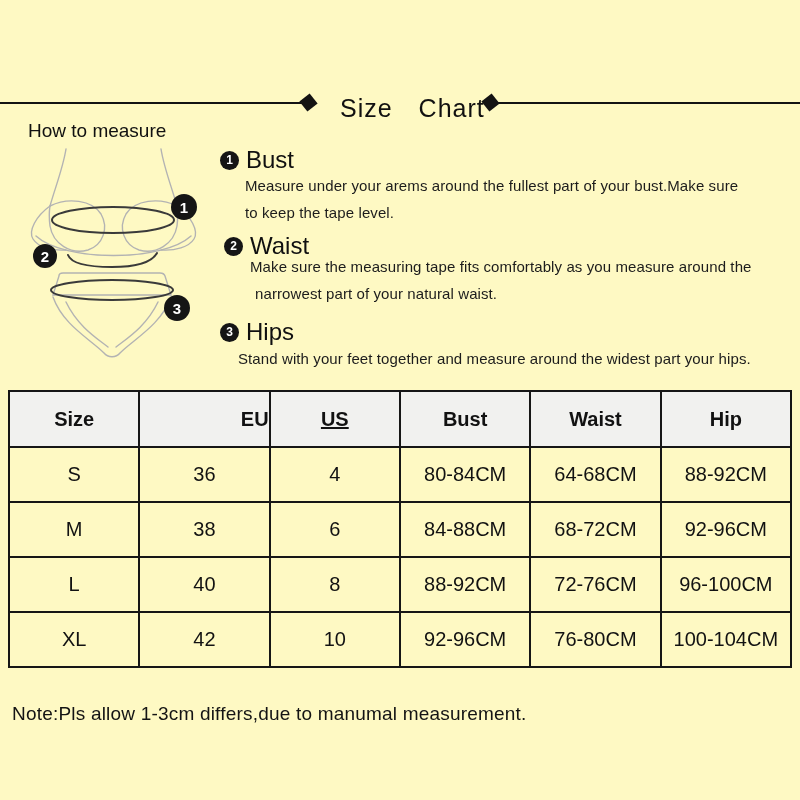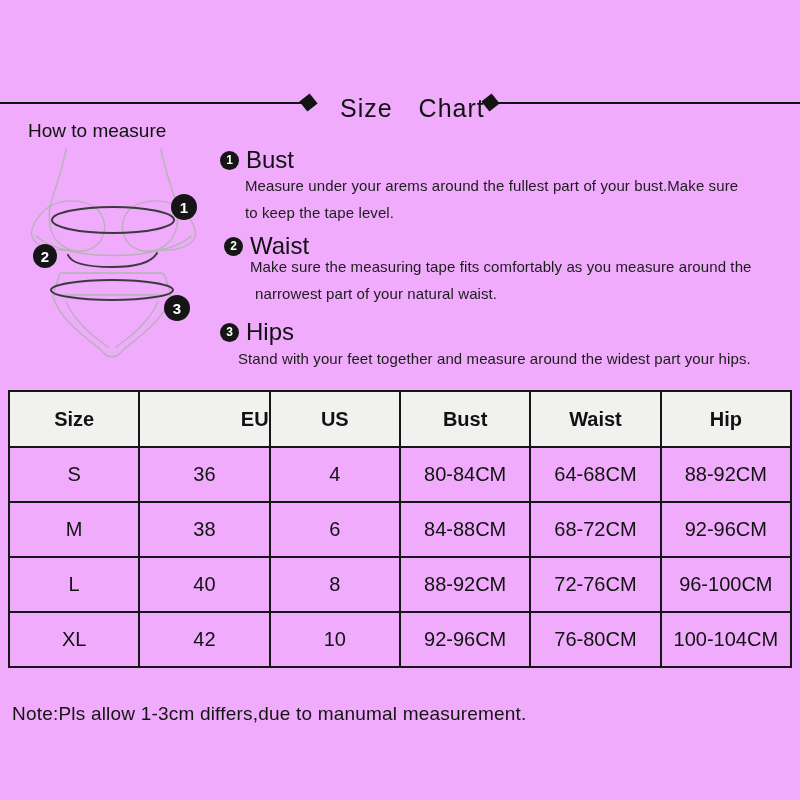--- a/index.html
+++ b/index.html
@@ -1,19 +1,19 @@
 <!DOCTYPE html>
 <html><head>
 <meta charset="utf-8">
 <style>
   * { margin:0; padding:0; box-sizing:border-box; }
   html,body { background:#ffffff; }
   body { font-family:"Liberation Sans", sans-serif; color:#141414; }
   .canvas {
-    position:relative; width:800px; height:800px; background:#f0abfc;
+    position:relative; width:800px; height:800px; background:#fef9c3;
     overflow:hidden; margin:0 auto;
   }
 
   
   .header-row { position:absolute; left:0; top:88px; width:800px; height:40px; }
   .rule { position:absolute; top:14px; height:2px; background:#131313; }
   .rule.left  { left:0; width:302px; }
   .rule.right { right:0; width:304px; }
   .diamond { position:absolute; top:8px; width:13px; height:13px; background:#131313; transform:rotate(52deg); }
   .diamond.left  { left:302px; }
@@ -146,21 +146,21 @@
       <span>Hips</span>
     </div>
     <div class="mi-line l1">Stand with your feet together and measure around the widest part your hips.</div>
   </div>
 
   <table class="size">
     <thead>
       <tr>
         <th style="background: rgb(241, 241, 239);">Size</th>
         <th style="background: rgb(241, 241, 239); text-align: right;">EU</th>
-        <th style="background: rgb(241, 241, 239);">US</th>
+        <th style="background: rgb(241, 241, 239); text-decoration: underline;">US</th>
         <th style="background: rgb(241, 241, 239);">Bust</th>
         <th style="background: rgb(241, 241, 239);">Waist</th>
         <th style="background: rgb(241, 241, 239);">Hip</th>
       </tr>
     </thead>
     <tbody>
       <tr>
         <td>S</td>
         <td>36</td>
         <td>4</td>

